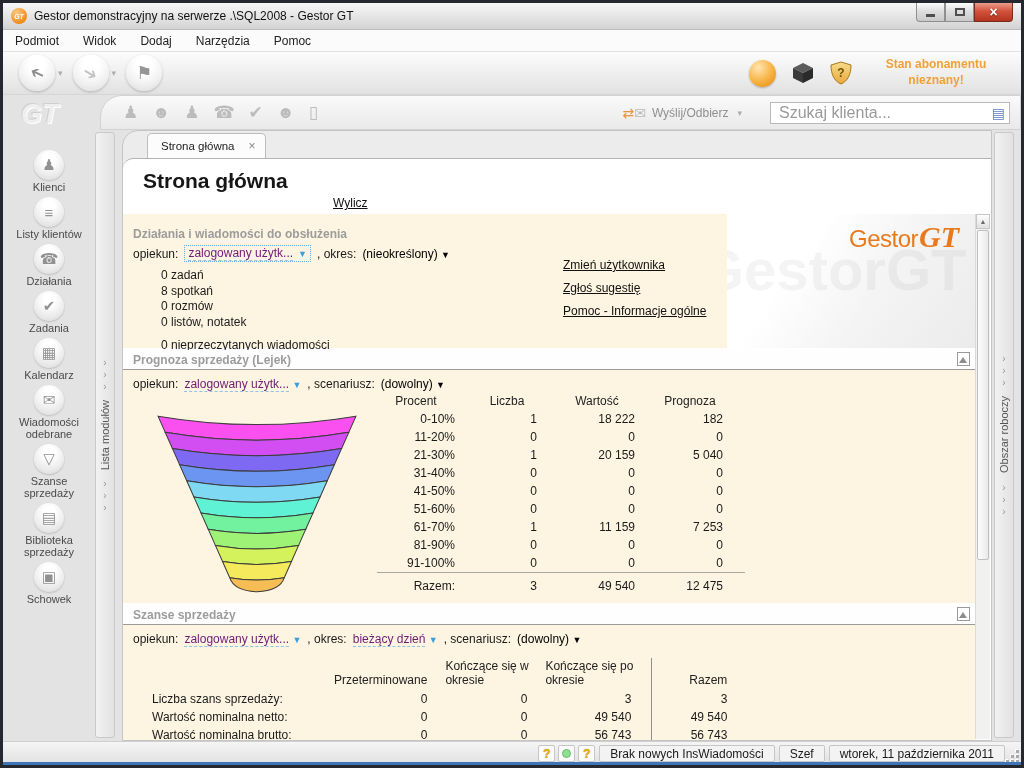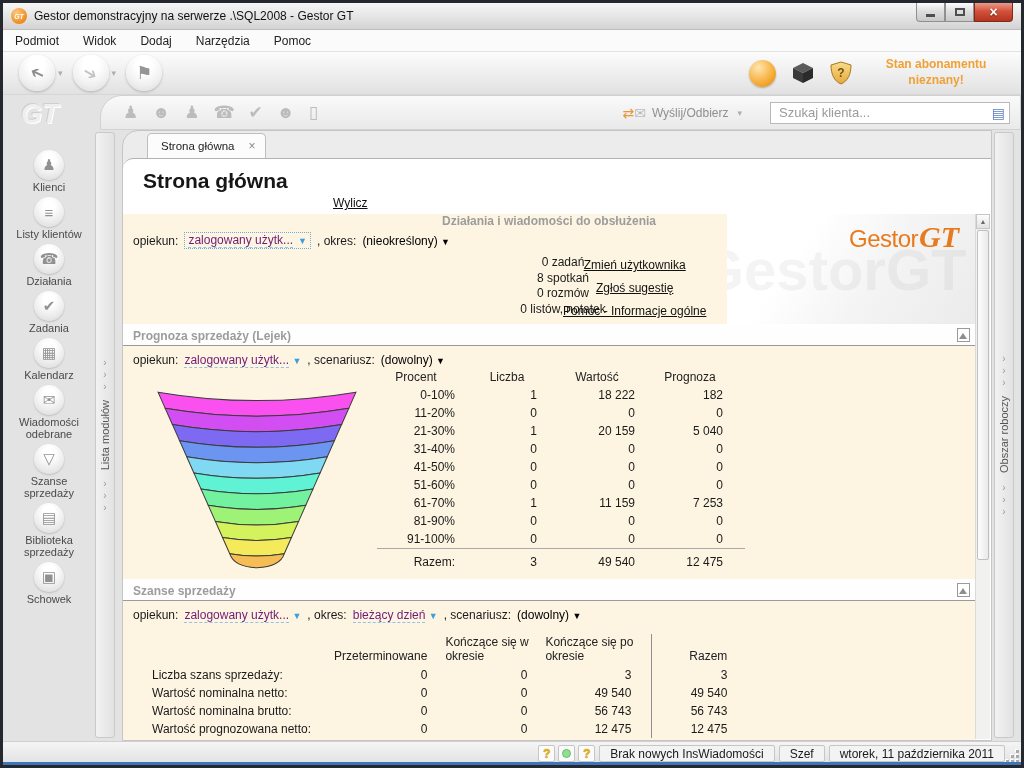--- a/index.html
+++ b/index.html
@@ -52,21 +52,21 @@
     color:#efefef;text-shadow:1px 1px 0 #fff,-1px -1px 0 #cfcfcf;}
   .toolbar2{position:absolute;left:97px;right:0;top:0;height:35px;
     background:linear-gradient(#fafafa,#e9e9e9);border:1px solid #d2d2d2;
     border-radius:22px 0 0 0;display:flex;align-items:center;padding-left:22px;}
   .t2i{font-size:17px;color:#bcbcbc;margin-right:14px;}
   .sendrecv{margin-left:auto;display:flex;align-items:center;gap:6px;color:#8f8f8f;font-size:12px;}
   .sr-ic{color:#b9b9b9;font-size:14px;}
   .sr-ic b{color:#e8953c;font-weight:normal;}
   .searchbox{margin:0 10px 0 18px;width:240px;height:22px;background:#fff;border:1px solid #b9b9b9;
     display:flex;align-items:center;padding:0 4px 0 6px;}
-  .searchbox input{border:none;outline:none;flex:1;font-family:inherit;font-size:13px;color:#555;min-width:0;}
+  .searchbox input{border:none;outline:none;flex:1;font-family:inherit;font-size:16px;color:#555;min-width:0;}
   .searchbox input::placeholder{color:#9a9a9a;}
   .search-list-ic{color:#5b7fbc;font-size:14px;flex:none;}
   
   .sidebar{position:absolute;left:2px;top:55px;width:88px;bottom:0;display:flex;flex-direction:column;align-items:center;}
   .side-item{display:flex;flex-direction:column;align-items:center;margin-bottom:4px;}
   .side-ic{width:30px;height:30px;border-radius:50%;
     background:radial-gradient(circle at 50% 30%,#ffffff 22%,#ededed 60%,#d7d7d7);
     box-shadow:0 1px 2px rgba(0,0,0,.18);
     display:flex;align-items:center;justify-content:center;font-size:15px;color:#919191;}
   .side-label{font-size:11px;color:#4a4a4a;text-align:center;line-height:12px;margin-top:1px;width:86px;}
@@ -83,21 +83,21 @@
   .tabstrip{height:27px;position:relative;}
   .tab{position:absolute;left:24px;top:2px;height:25px;background:#fcfcfc;border:1px solid #bdbdbd;border-bottom:none;
     border-radius:5px 5px 0 0;display:flex;align-items:center;padding:0 9px 0 13px;gap:14px;font-size:11.5px;color:#222;}
   .tabx{color:#8a8a8a;font-size:12px;line-height:10px;}
   .page{position:absolute;left:0;right:0;top:27px;bottom:0;background:#fff;border-top:1px solid #b3b3b3;
     border-radius:10px 0 0 0;overflow:hidden;}
   .page h1{margin:10px 0 0 20px;font-size:21px;color:#161616;}
   .wylicz{margin:3px 0 4px 210px;}
   .wylicz a{color:#111;text-decoration:underline;}
   .sec{background:#fdf5e1;margin-right:16px;position:relative;}
-  .sec1{height:110px;padding:0 10px;text-align:center;}
+  .sec1{height:134px;padding:13px 10px;}
   .sec-title-inline{color:#9c9c9c;font-weight:bold;}
   .filters{margin-top:4px;display:flex;align-items:center;gap:6px;}
   .flink{color:#701a75;border-bottom:1px dashed #8fc4e8;}
   .fbox{border:1px dotted #6aaede;padding:0 3px;display:inline-flex;gap:5px;align-items:center;}
   .bluecar{color:#3f9ed8;font-size:9px;}
   .blink{color:#000;}
   .blackcar{color:#000;font-size:9px;}
   .stats{margin:6px 0 0 28px;line-height:15.5px;}
   .unread{margin:8px 0 0 28px;}
   .rlinks{position:absolute;left:440px;top:44px;display:flex;flex-direction:column;gap:9px;}

